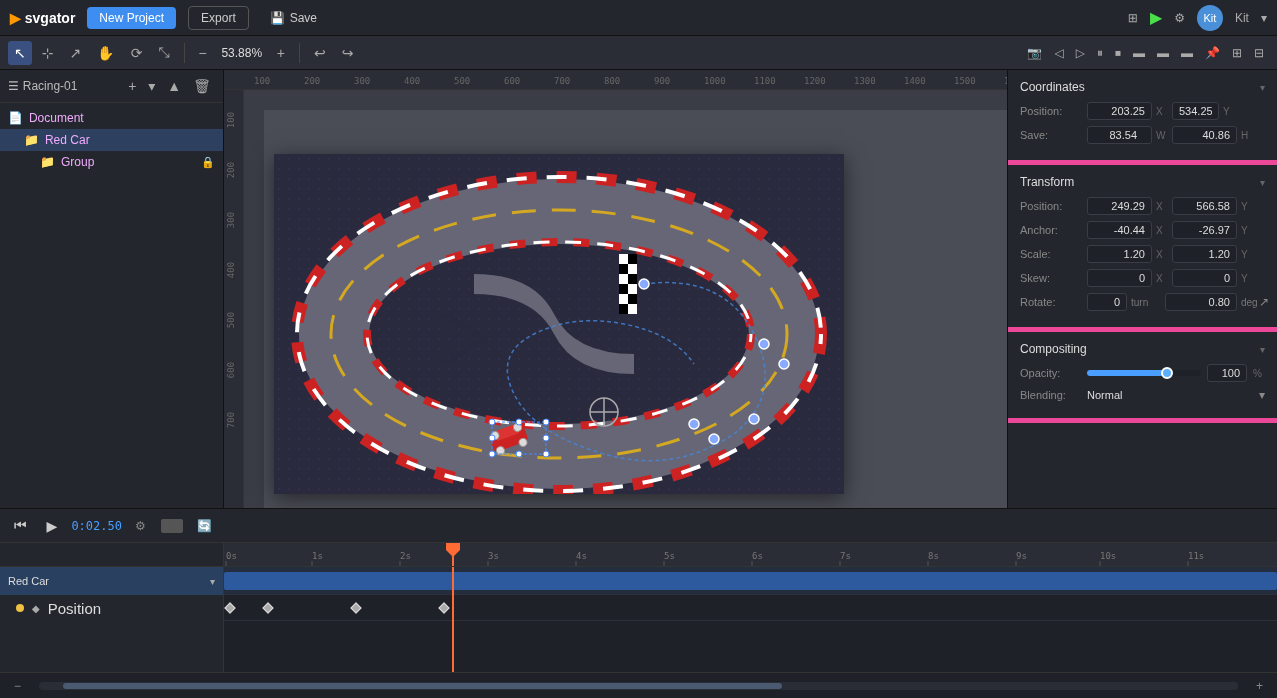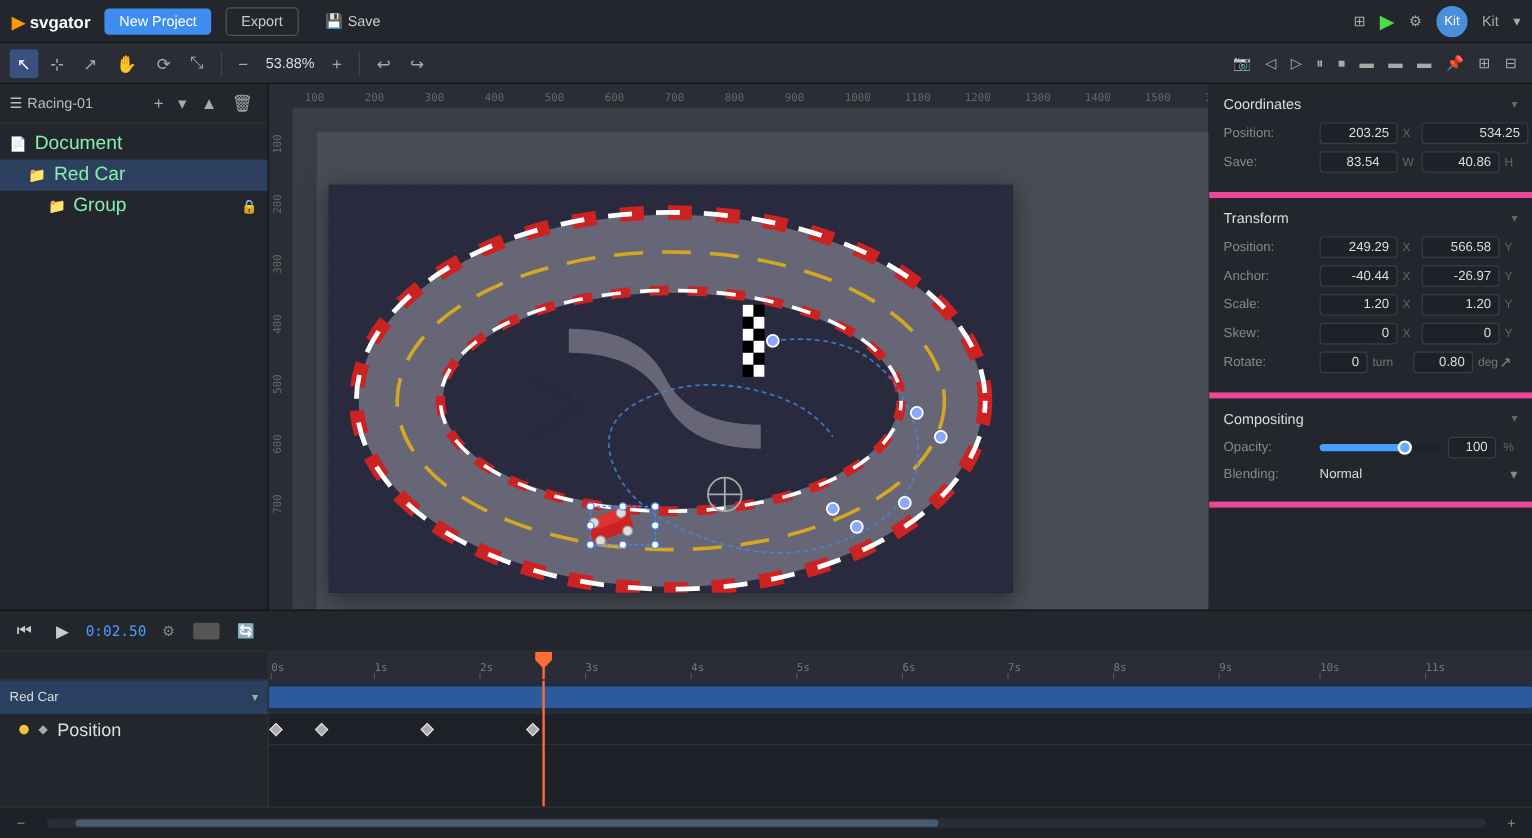--- a/index.html
+++ b/index.html
@@ -31,38 +31,38 @@
     .main-area { display: flex; flex: 1; overflow: hidden; }
 
     
     .left-panel { width: 224px; background: #23262d; border-right: 1px solid #111; display: flex; flex-direction: column; flex-shrink: 0; }
     .left-panel-header { display: flex; align-items: center; padding: 6px 8px; border-bottom: 1px solid #333; gap: 4px; }
     .panel-title-tab { display: flex; align-items: center; gap: 4px; font-size: 12px; color: #bbb; flex: 1; }
     .header-btn { background: transparent; border: none; color: #aaa; cursor: pointer; font-size: 14px; padding: 2px 4px; }
     .layer-tree { flex: 1; overflow-y: auto; padding: 4px 0; }
     .layer-item { display: flex; align-items: center; padding: 4px 8px; cursor: pointer; gap: 6px; }
     .layer-item.selected { background: #2d4060; }
-    .layer-label { flex: 1; color: #86efac; font-size: 16px; }
+    .layer-label { flex: 1; color: #f0abfc; font-size: 12px; }
     .layer-lock { color: #666; font-size: 11px; }
     .layer-indent { padding-left: 24px; }
 
     
     .canvas-area { flex: 1; background: #3a3d45; position: relative; overflow: hidden; display: flex; flex-direction: column; }
     .ruler-top { height: 20px; background: #2a2d35; border-bottom: 1px solid #333; position: relative; overflow: hidden; }
     .canvas-viewport { position: absolute; top: 20px; left: 20px; right: 0; bottom: 0; display: flex; align-items: center; justify-content: center; background: #4a4d55; }
     .canvas-shadow { box-shadow: 0 4px 20px rgba(0,0,0,0.5); }
 
     
     .right-panel { width: 270px; background: #23262d; border-left: 1px solid #111; overflow-y: auto; flex-shrink: 0; }
     .right-panel-header { padding: 8px 12px; background: #2a2d35; border-bottom: 1px solid #333; color: #ccc; font-size: 12px; font-weight: 500; }
     .section { padding: 10px 12px; border-bottom: 5px solid #ec4899; }
     .section-header { display: flex; align-items: center; justify-content: space-between; margin-bottom: 8px; }
     .section-title { color: #ddd; font-size: 12px; font-weight: 500; }
     .section-toggle { color: #666; cursor: pointer; font-size: 10px; }
-    .prop-row { display: flex; align-items: center; margin-bottom: 6px; gap: 20px; }
+    .prop-row { display: flex; align-items: center; margin-bottom: 6px; gap: 7px; }
     .prop-label { color: #888; font-size: 11px; width: 60px; flex-shrink: 0; }
     .prop-value { background: #1e2127; border: 1px solid #3a3d45; border-radius: 3px; color: #ddd; font-size: 11px; padding: 2px 6px; width: 70px; text-align: right; }
     .prop-axis { color: #666; font-size: 10px; width: 12px; }
     .prop-pair { display: flex; align-items: center; gap: 4px; flex: 1; }
 
     
     .bottom-area { height: 190px; background: #1e2127; border-top: 1px solid #111; display: flex; flex-direction: column; flex-shrink: 0; }
     .timeline-controls { display: flex; align-items: center; background: #23262d; height: 34px; padding: 0 8px; border-bottom: 1px solid #333; gap: 8px; }
     .play-btn { background: transparent; border: none; color: #ccc; cursor: pointer; font-size: 14px; padding: 3px 6px; }
     .timecode { color: #4a9eff; font-size: 12px; font-family: monospace; }
@@ -295,21 +295,21 @@
     <div class="section">
       <div class="section-header">
         <span class="section-title">Coordinates</span>
         <span class="section-toggle">▾</span>
       </div>
       <div class="prop-row">
         <span class="prop-label">Position:</span>
         <div class="prop-pair">
           <input class="prop-value" value="203.25" style="background: rgb(30, 33, 39); border: 1px solid rgb(58, 61, 69); color: rgb(221, 221, 221); font-size: 11px; padding: 2px 6px; width: 65px; border-radius: 3px;">
           <span class="prop-axis">X</span>
-          <input class="prop-value" value="534.25" style="background: rgb(30, 33, 39); border: 1px solid rgb(58, 61, 69); color: rgb(221, 221, 221); font-size: 11px; padding: 2px 6px; width: 89px; border-radius: 3px;">
+          <input class="prop-value" value="534.25" style="background: rgb(30, 33, 39); border: 1px solid rgb(58, 61, 69); color: rgb(221, 221, 221); font-size: 11px; padding: 2px 6px; width: 47px; border-radius: 3px;">
           <span class="prop-axis">Y</span>
         </div>
       </div>
       <div class="prop-row">
         <span class="prop-label">Save:</span>
         <div class="prop-pair">
           <input class="prop-value" value="83.54" style="background: rgb(30, 33, 39); border: 1px solid rgb(58, 61, 69); color: rgb(221, 221, 221); font-size: 11px; padding: 2px 14px; width: 65px; border-radius: 3px;">
           <span class="prop-axis">W</span>
           <input class="prop-value" value="40.86" style="background: rgb(30, 33, 39); border: 1px solid rgb(58, 61, 69); color: rgb(221, 221, 221); font-size: 11px; padding: 2px 6px; width: 65px; border-radius: 3px;">
           <span class="prop-axis">H</span>
@@ -356,21 +356,21 @@
           <span class="prop-axis">X</span>
           <input class="prop-value" value="0" style="background: rgb(30, 33, 39); border: 1px solid rgb(58, 61, 69); color: rgb(221, 221, 221); font-size: 11px; padding: 2px 6px; width: 65px; border-radius: 3px;">
           <span class="prop-axis">Y</span>
         </div>
       </div>
       <div class="prop-row">
         <span class="prop-label">Rotate:</span>
         <div class="prop-pair">
           <input class="prop-value" value="0" style="background: rgb(30, 33, 39); border: 1px solid rgb(58, 61, 69); color: rgb(221, 221, 221); font-size: 11px; padding: 2px 6px; width: 40px; border-radius: 3px;">
           <span class="prop-axis" style="width:30px;color:#777;font-size:10px;">turn</span>
-          <input class="prop-value" value="0.80" style="background: rgb(30, 33, 39); border: 1px solid rgb(58, 61, 69); color: rgb(221, 221, 221); font-size: 11px; padding: 2px 6px; width: 50px; border-radius: 3px;">
+          <input class="prop-value" value="0.80" style="background: rgb(30, 33, 39); border: 1px solid rgb(58, 61, 69); color: rgb(221, 221, 221); font-size: 11px; padding: 2px 6px; width: 72px; border-radius: 3px;">
           <span class="prop-axis" style="color:#777;font-size:10px;">deg</span>
           <span style="color:#888;cursor:pointer;font-size:12px;margin-left:2px;">↗</span>
         </div>
       </div>
     </div>
 
     <div class="section">
       <div class="section-header">
         <span class="section-title">Compositing</span>
         <span class="section-toggle">▾</span>

